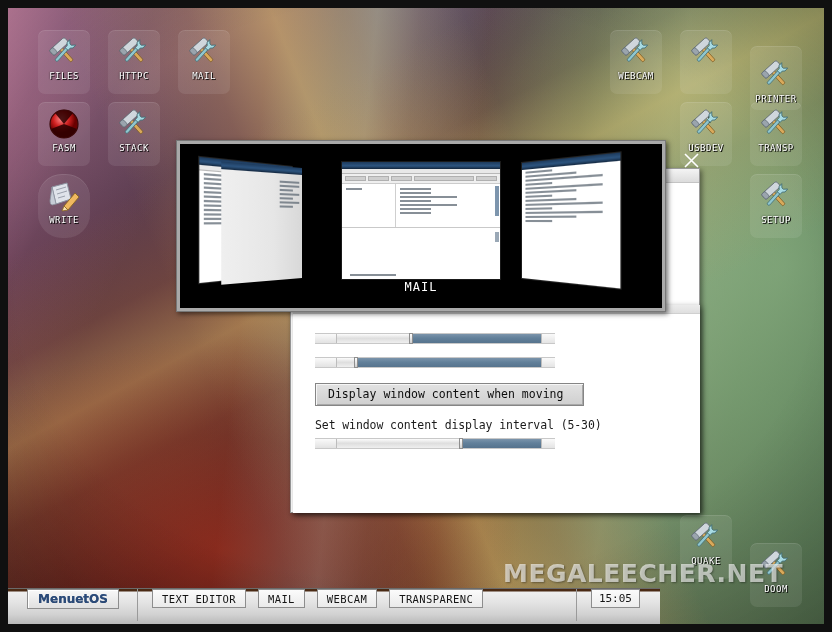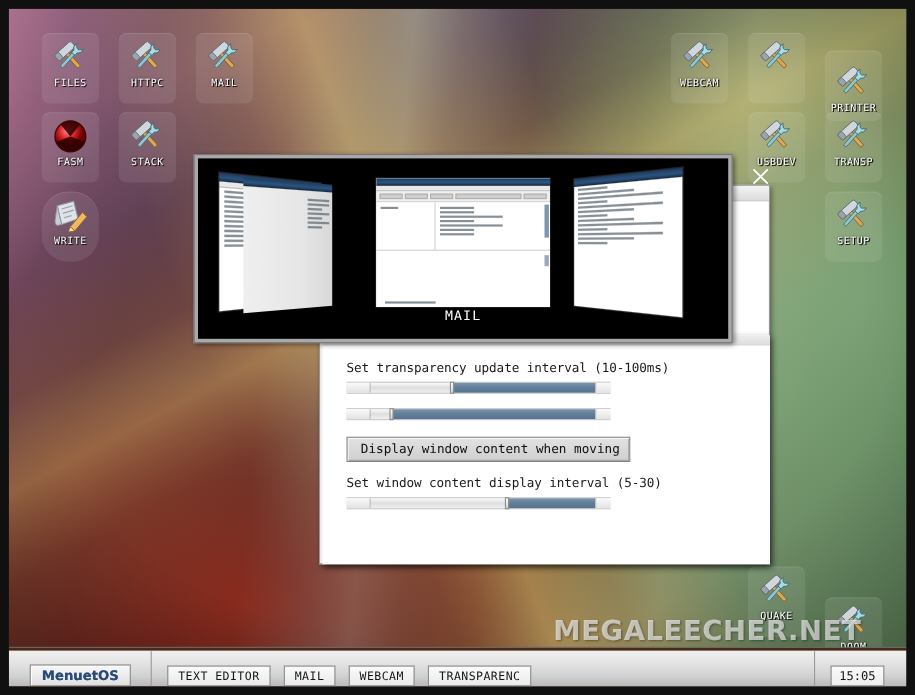--- a/index.html
+++ b/index.html
@@ -280,21 +280,21 @@
   .slider .knob {
     position: absolute;
     top: 0; bottom: 0; width: 4px;
     background: linear-gradient(180deg,#ffffff 0%, #cfcfcf 100%);
     border: 1px solid #8e8e8e;
   }
 
   .setbutton {
     display: inline-block;
     margin: 2px 0 12px 0;
-    padding: 3px 9px 4px 12px;
+    padding: 3px 20px 4px 12px;
     background: linear-gradient(180deg,#e2e2e2 0%, #cfcfcf 100%);
     border: 1px solid #858585;
     box-shadow: inset 1px 1px 0 #f6f6f6, inset -1px -1px 0 #a8a8a8;
     font-family: "DejaVu Sans Mono", "Liberation Mono", monospace;
     font-size: 11.5px;
     color: #0d0d0d;
     cursor: pointer;
     white-space: nowrap;
   }
 
@@ -316,26 +316,26 @@
     position: absolute;
     left: 676px; top: 145px;
     width: 15px; height: 15px;
     pointer-events: none;
   }
 
   
   #taskbar {
     position: absolute;
     left: 0; bottom: 0;
-    width: 816px; height: 36px;
+    width: 652px; height: 36px;
     background: linear-gradient(180deg,
       #4a2a14 0%, #4a2a14 2px,
       #efefef 3px, #e3e3e3 40%, #d2d2d2 72%, #b9b9b9 100%);
     display: flex;
-    align-items: flex-end;
+    align-items: flex-start;
     padding: 0 8px;
     border-top: 1px solid #6a6a6a;
   }
   #menuet-btn {
     width: 92px; height: 20px;
     background: linear-gradient(180deg,#f8f8f8 0%, #e0e0e0 100%);
     border: 1px solid #8d8d8d;
     box-shadow: inset 1px 1px 0 #ffffff;
     display: flex; align-items: center; justify-content: center;
     cursor: pointer;
@@ -633,21 +633,20 @@
       </div>
 
     <div id="bgwin">
       <div class="bgtitle"></div>
     </div>
 
     <div id="transwin">
       <div class="twtop"></div>
       <div class="twbody">
 
-        <div class="setlabel">Set transparency update interval (10-100ms)</div>
         <div class="slider" id="slider-0">
           <div class="trough"></div>
           <div class="fill" style="left: 96px; right: 14px;"></div>
           <div class="cap-l" style="width: 22px;"></div>
           <div class="cap-r"></div>
           <div class="knob" style="left: 94px;"></div>
         </div>
 
         <div class="slider" id="slider-1">
           <div class="trough"></div>

